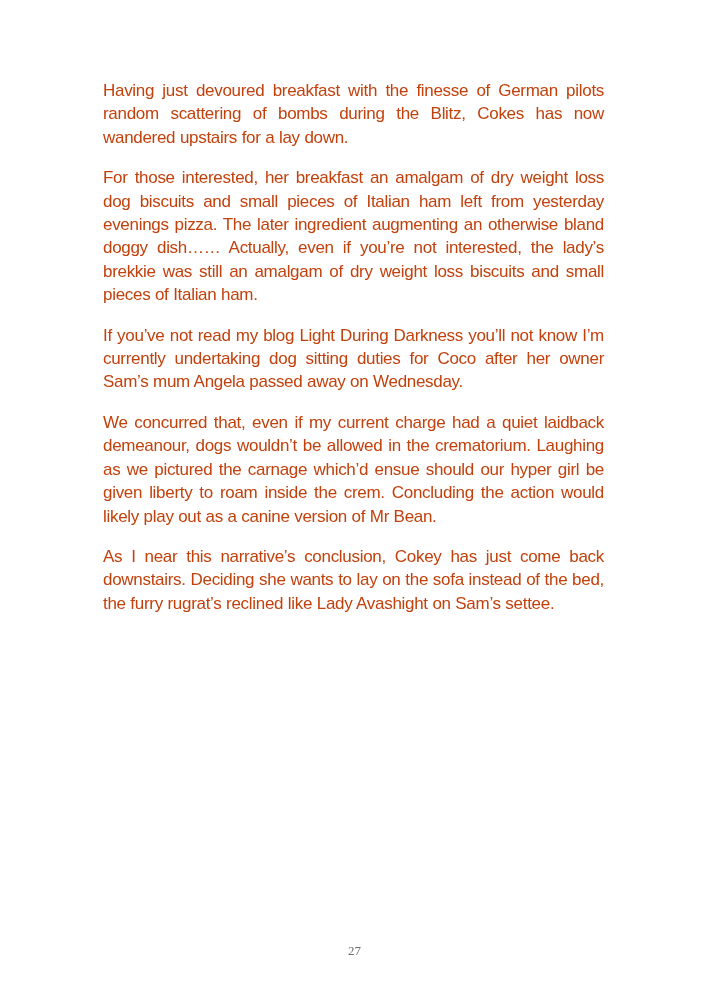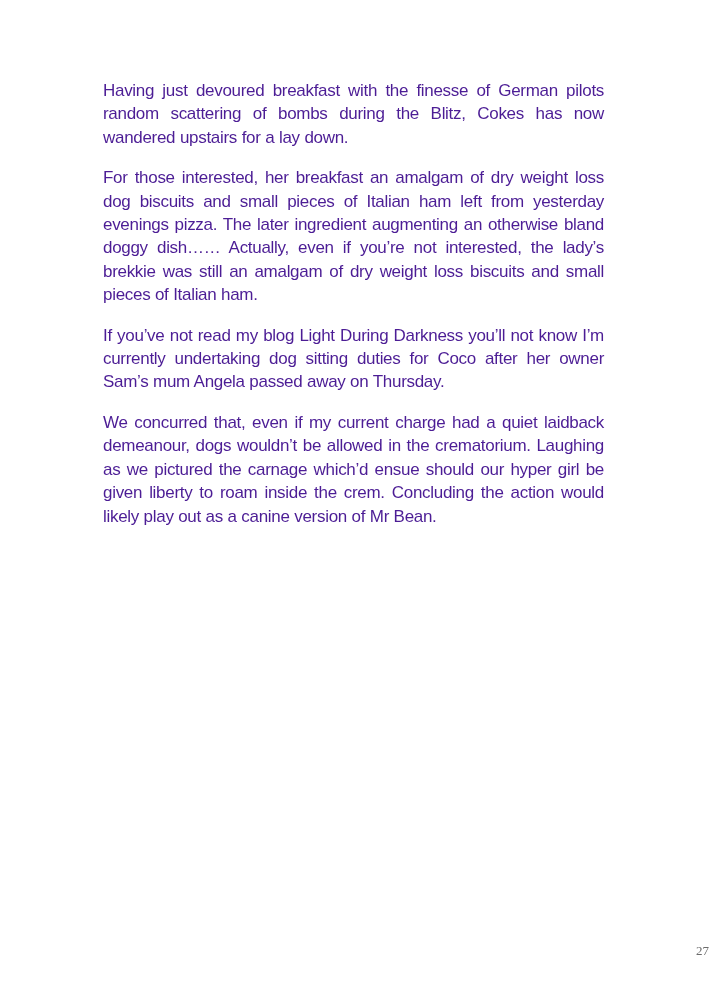--- a/index.html
+++ b/index.html
@@ -23,50 +23,51 @@
     position: absolute;
     left: 103px;
     top: 79px;
     width: 505px;
   }
 
   .content p {
     font-size: 17px;
     line-height: 23.4px;
     letter-spacing: -0.3px;
-    color: #4c1d95;
+    color: #c2410c;
     text-align: justify;
     margin: 0 4px 17px 0;
     word-spacing: 0.2px;
   }
 
   .content p:last-child {
     margin-bottom: 0;
   }
 
   .page-footer {
     position: absolute;
     left: 0;
     top: 941px;
     width: 709px;
-    text-align: right;
+    text-align: center;
   }
 
   .page-number {
     font-family: "Liberation Serif", "DejaVu Serif", serif;
     font-size: 13px;
     color: #6b6b6b;
   }
 </style>
 </head>
 <body>
 
 <div class="page">
   <div class="content">
     <p>Having just devoured breakfast with the finesse of German pilots random scattering of bombs during the Blitz, Cokes has now wandered upstairs for a lay down.</p>
     <p>For those interested, her breakfast an amalgam of dry weight loss dog biscuits and small pieces of Italian ham left from yesterday evenings pizza. The later ingredient augmenting an otherwise bland doggy dish…… Actually, even if you’re not interested, the lady’s brekkie was still an amalgam of dry weight loss biscuits and small pieces of Italian ham.</p>
-    <p>If you’ve not read my blog Light During Darkness you’ll not know I’m currently undertaking dog sitting duties for Coco after her owner Sam’s mum Angela passed away on Thursday.</p>
+    <p>If you’ve not read my blog Light During Darkness you’ll not know I’m currently undertaking dog sitting duties for Coco after her owner Sam’s mum Angela passed away on Wednesday.</p>
     <p>We concurred that, even if my current charge had a quiet laidback demeanour, dogs wouldn’t be allowed in the crematorium. Laughing as we pictured the carnage which’d ensue should our hyper girl be given liberty to roam inside the crem. Concluding the action would likely play out as a canine version of Mr Bean.</p>
+    <p>As I near this narrative’s conclusion, Cokey has just come back downstairs. Deciding she wants to lay on the sofa instead of the bed, the furry rugrat’s reclined like Lady Avashight on Sam’s settee.</p>
   </div>
   <div class="page-footer">
     <span class="page-number">27</span>
   </div>
 </div>
 
 </body></html>

